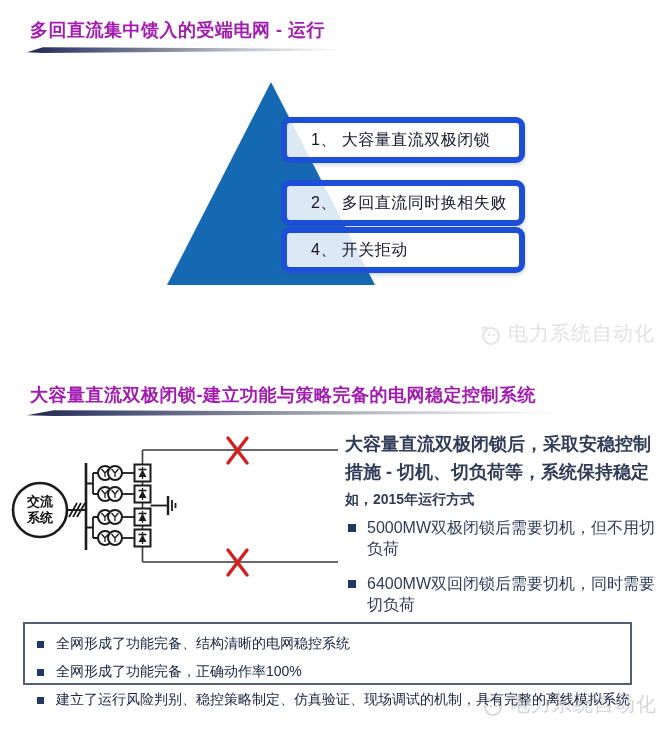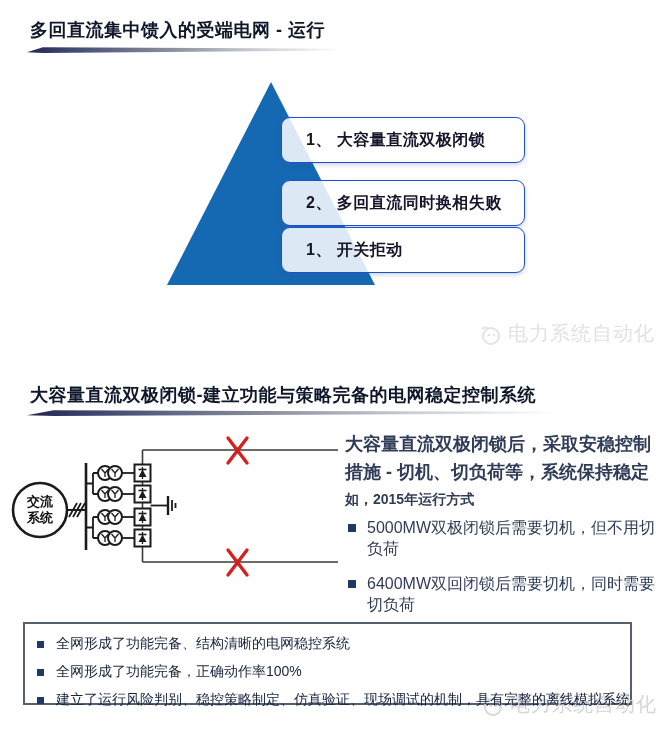--- a/index.html
+++ b/index.html
@@ -1,66 +1,66 @@
 <!DOCTYPE html>
 <html><head>
 <meta charset="utf-8">
 <style>
   html,body{margin:0;padding:0;background:#ffffff;}
   #slide{
     position:relative;width:656px;height:736px;background:#ffffff;overflow:hidden;
     font-family:"Liberation Sans","DejaVu Sans",sans-serif;
   }
   
-  .sec-title{position:absolute;left:30px;font-size:18px;font-weight:700;color:#0f172a;letter-spacing:0.5px;white-space:nowrap;}
+  .sec-title{position:absolute;left:30px;font-size:18px;font-weight:700;color:#a21caf;letter-spacing:0.5px;white-space:nowrap;}
   .swoosh{position:absolute;height:6px;
     background:linear-gradient(90deg,#23244d 0%,#3c4470 12%,#8b8f9d 45%,#c9ccd3 72%,rgba(235,235,240,0) 100%);
     clip-path:polygon(0 88%,5% 6%,100% 28%,100% 60%,5% 100%);}
   
   .triangle{position:absolute;left:167px;top:82px;width:208px;height:203px;
     background:#1568b2;clip-path:polygon(50% 0%,100% 100%,0% 100%);}
   .pyr-box{position:absolute;left:281px;width:244px;height:46px;
-    background:rgba(255,255,255,0.85);border:1px solid #1d4ed8;border-radius:9px;
+    background:rgba(255,255,255,0.85);border:6px solid #1d4ed8;border-radius:9px;
     box-shadow:0 2px 4px rgba(60,90,130,0.25);
     display:flex;align-items:center;padding-left:24px;box-sizing:border-box;
-    font-size:16px;font-weight:700;color:#15152b;letter-spacing:0.5px;white-space:nowrap;}
+    font-size:16px;font-weight:400;color:#15152b;letter-spacing:0.5px;white-space:nowrap;}
   
   .watermark{position:absolute;display:flex;align-items:center;gap:6px;color:#e2e2e2;
     font-size:20px;letter-spacing:1px;z-index:2;pointer-events:none;white-space:nowrap;}
   .watermark.dim2{color:#d6d6d6;}
   
   .right-panel{position:absolute;left:343px;top:430px;width:316px;color:#303c58;}
   .lead{font-size:18px;font-weight:700;line-height:28px;margin-left:2px;}
   .lead span{display:block;white-space:nowrap;}
   .subtitle{font-size:14px;font-weight:700;line-height:20px;margin:3px 0 0 2px;}
   .rb-row{display:flex;margin:8px 0 0 5px;}
   .rb-row.second{margin-top:14px;}
   .sq{flex:0 0 8px;width:8px;height:8px;background:#1f3864;margin:7px 11px 0 0;}
   .rb-text{font-size:16px;line-height:21px;width:302px;}
   
-  .summary{position:absolute;left:23px;top:622px;width:609px;height:83px;
+  .summary{position:absolute;left:23px;top:622px;width:609px;height:63px;
     border:2px solid #545f70;background:#ffffff;box-sizing:border-box;padding:6px 10px 0 12px;}
   .sm-row{display:flex;height:28px;align-items:center;position:relative;z-index:3;}
   .sm-row .sq{margin:0 12px 0 0;flex:0 0 7px;width:7px;height:7px;}
   .sm-text{font-size:14px;color:#17233f;white-space:nowrap;}
   
   .diagram{position:absolute;left:0;top:425px;}
 </style>
 </head>
 <body>
 
 <div id="slide">
 
   <div class="sec-title" style="top:18px">多回直流集中馈入的受端电网 - 运行</div>
   <div class="swoosh" style="left:27px;top:47px;width:318px"></div>
 
   <div class="triangle"></div>
   <div class="pyr-box" style="top:117px">1、 大容量直流双极闭锁</div>
   <div class="pyr-box" style="top:180px">2、 多回直流同时换相失败</div>
-  <div class="pyr-box" style="top:227px">1、 开关拒动</div>
+  <div class="pyr-box" style="top:227px">4、 开关拒动</div>
 
   <div class="watermark" style="left:478px;top:320px">
     <svg width="24" height="24" viewBox="0 0 24 24">
       <circle cx="13" cy="14" r="8" fill="none" stroke="#e4e4e4" stroke-width="2"></circle>
       <path d="M4 7 Q7 4 10 7" fill="none" stroke="#e4e4e4" stroke-width="2"></path>
       <circle cx="11" cy="13" r="1.2" fill="#e4e4e4"></circle>
         <circle cx="16" cy="13" r="1.2" fill="#e4e4e4"></circle>
     </svg>
     <span>电力系统自动化</span>
   </div>

